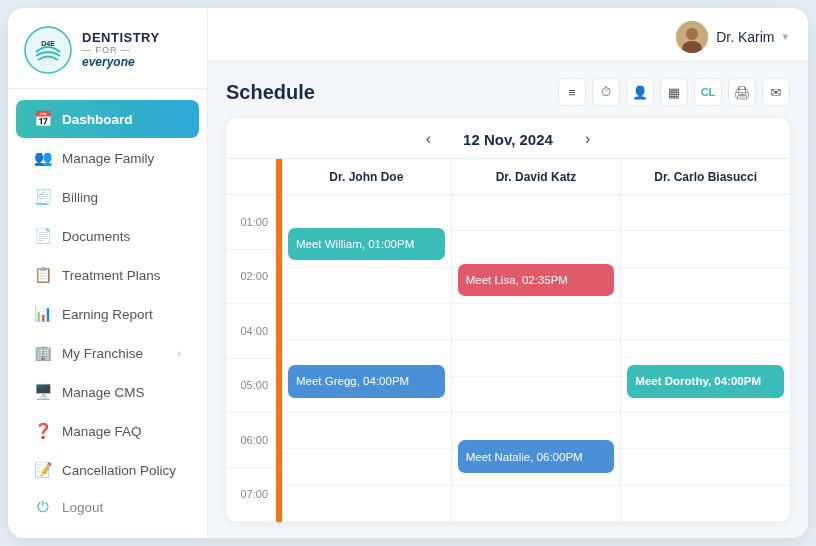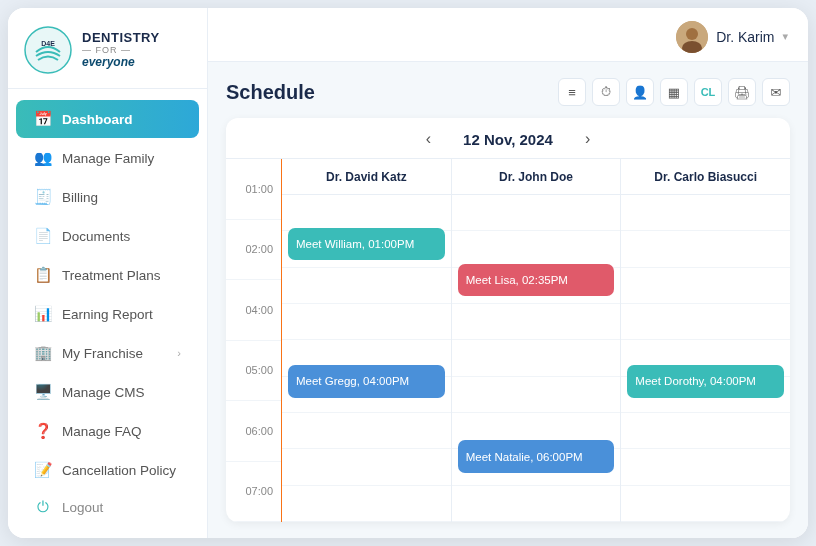--- a/index.html
+++ b/index.html
@@ -230,23 +230,23 @@
 
     
     .schedule-grid {
       display: flex;
       flex: 1;
       overflow: hidden;
     }
     .time-col {
       width: 56px;
       min-width: 56px;
-      border-right: 1px solid #f97316;
-      display: flex;
-      flex-direction: row;
+      border-right: 6px solid #f97316;
+      display: flex;
+      flex-direction: column;
     }
     .time-header-spacer {
       height: 36px;
       border-bottom: 1px solid #e8eef5;
     }
     .time-slots {
       flex: 1;
       display: flex;
       flex-direction: column;
     }
@@ -315,21 +315,21 @@
       display: flex;
       align-items: center;
       z-index: 2;
       cursor: pointer;
       white-space: nowrap;
       overflow: hidden;
     }
     .apt-green { background: #3abcb8; }
     .apt-red { background: #e05a6a; }
     .apt-blue { background: #4a90d9; }
-    .apt-teal { background: #3abcb8; }
+    .apt-teal { background: #3abcb8; font-weight: bold; }
   </style>
 </head>
 <body>
 
 <div class="app-container">
 
   <div class="sidebar">
     <div class="sidebar-logo">
 
       <svg class="logo-icon" viewBox="0 0 48 48">
@@ -453,22 +453,22 @@
                 <div class="time-slot">02:00</div>
                 <div class="time-slot">04:00</div>
                 <div class="time-slot">05:00</div>
                 <div class="time-slot">06:00</div>
                 <div class="time-slot">07:00</div>
               </div>
           </div>
 
           <div class="doctors-area">
             <div class="doctors-header" id="doctors-header-row">
+                <div class="doctor-col-header">Dr. John Doe</div>
                 <div class="doctor-col-header">Dr. David Katz</div>
-                <div class="doctor-col-header">Dr. John Doe</div>
                 <div class="doctor-col-header">Dr. Carlo Biasucci</div>
               </div>
             <div class="doctors-grid" id="doctors-grid-area">
                 <div class="doctor-col" style="position: relative;">
                   <div class="doc-row-bg" style="top: 0%; height: 11.1111%;"></div>
                   <div class="doc-row-bg" style="top: 11.1111%; height: 11.1111%;"></div>
                   <div class="doc-row-bg" style="top: 22.2222%; height: 11.1111%;"></div>
                   <div class="doc-row-bg" style="top: 33.3333%; height: 11.1111%;"></div>
                   <div class="doc-row-bg" style="top: 44.4444%; height: 11.1111%;"></div>
                   <div class="doc-row-bg" style="top: 55.5556%; height: 11.1111%;"></div>

